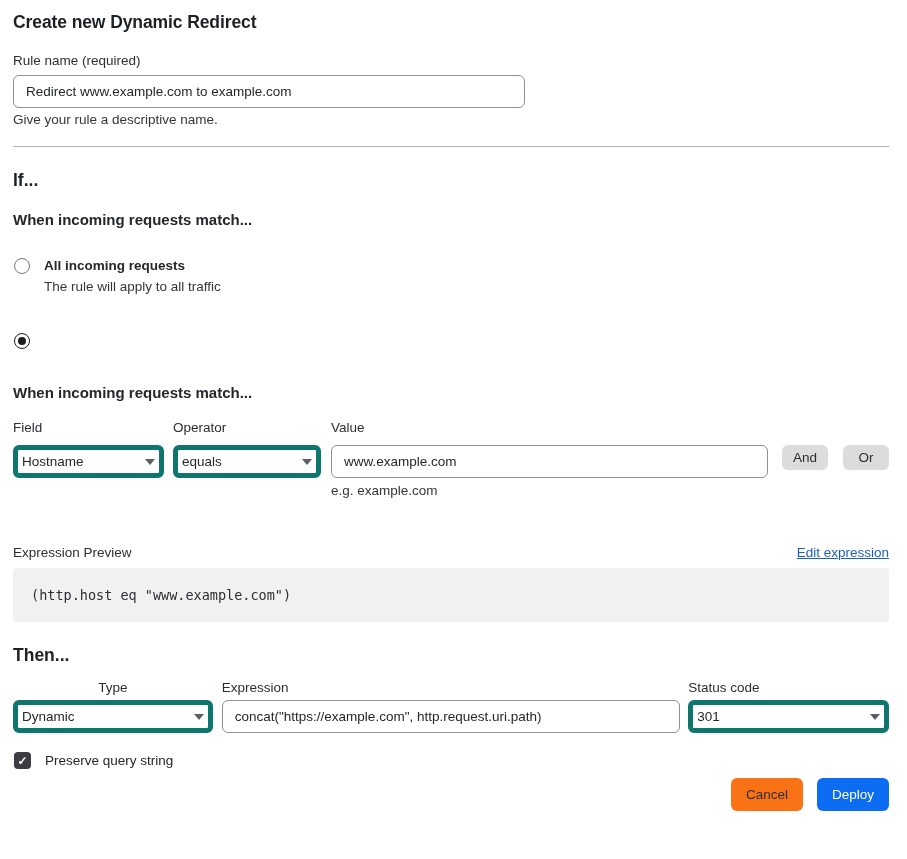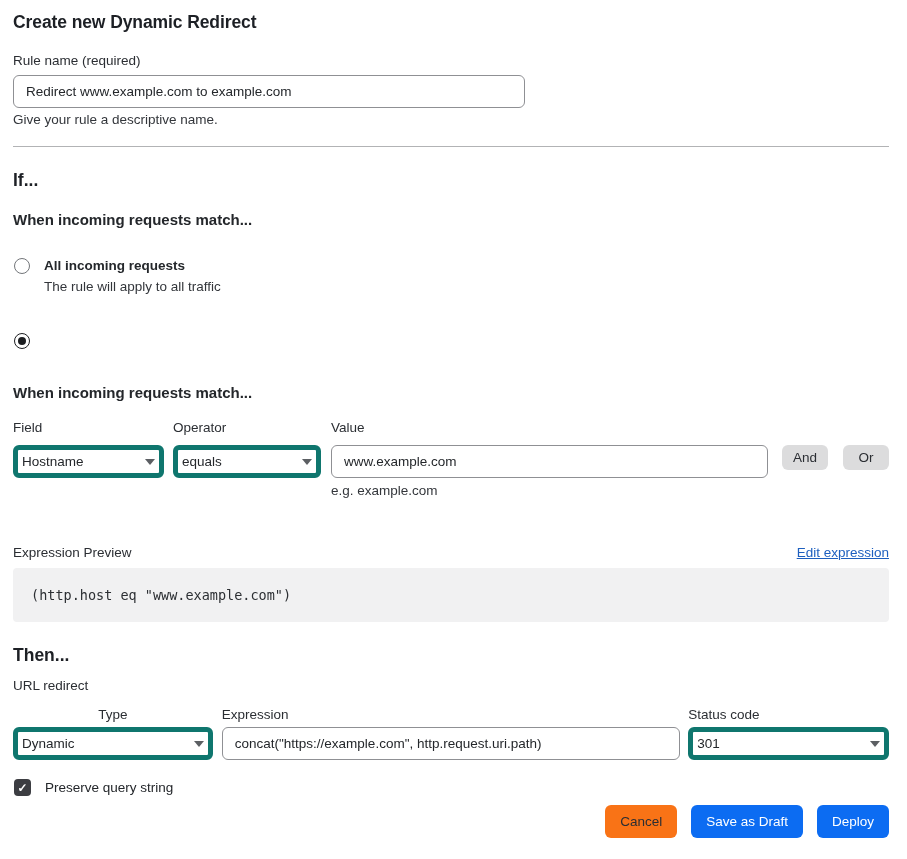--- a/index.html
+++ b/index.html
@@ -267,21 +267,20 @@
 
   <div class="preview-header">
     <span class="preview-label">Expression Preview</span>
     <a class="edit-link">Edit expression</a>
   </div>
   <div class="code-block">
     <code>(http.host eq "www.example.com")</code>
   </div>
 
   <h2 class="section-heading">Then...</h2>
-  <div class="url-redirect-label">URL redirect</div>
 
   <div class="then-row">
     <div class="col col-type">
       <label class="field-label">Type</label>
       <div class="select control">
         <span>Dynamic</span>
         <span class="chevron"></span>
       </div>
     </div>
     <div class="col col-expr">
@@ -297,17 +296,16 @@
     </div>
   </div>
 
   <div class="checkbox-row">
     <span class="checkbox">✓</span>
     <span class="checkbox-label">Preserve query string</span>
   </div>
 
   <div class="footer">
     <button class="btn btn-gray">Cancel</button>
-    <button class="btn btn-blue">Save as Draft</button>
     <button class="btn btn-blue">Deploy</button>
   </div>
 
 </div>
 
 </body></html>

